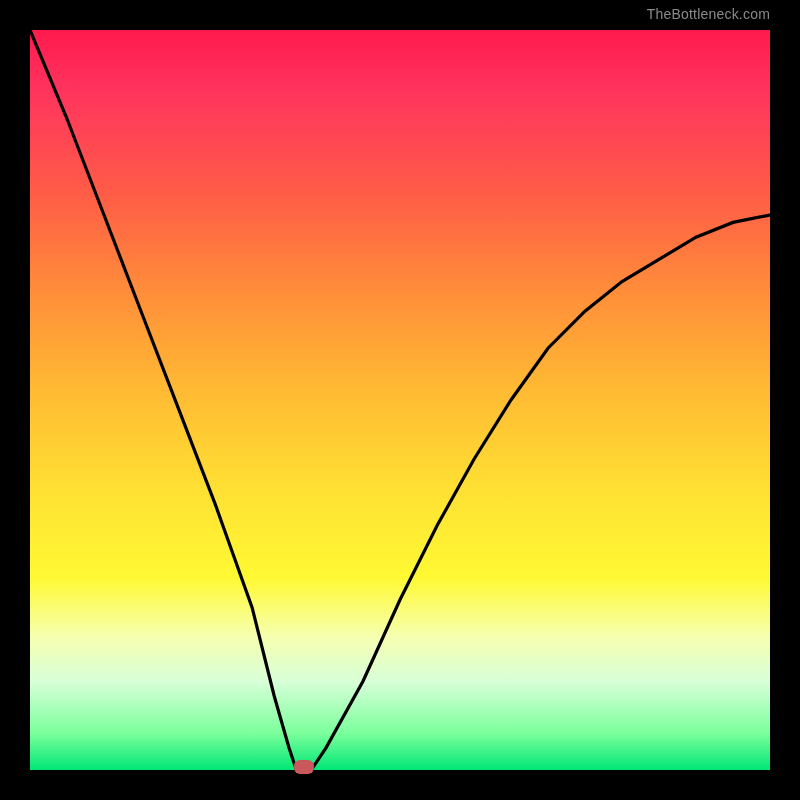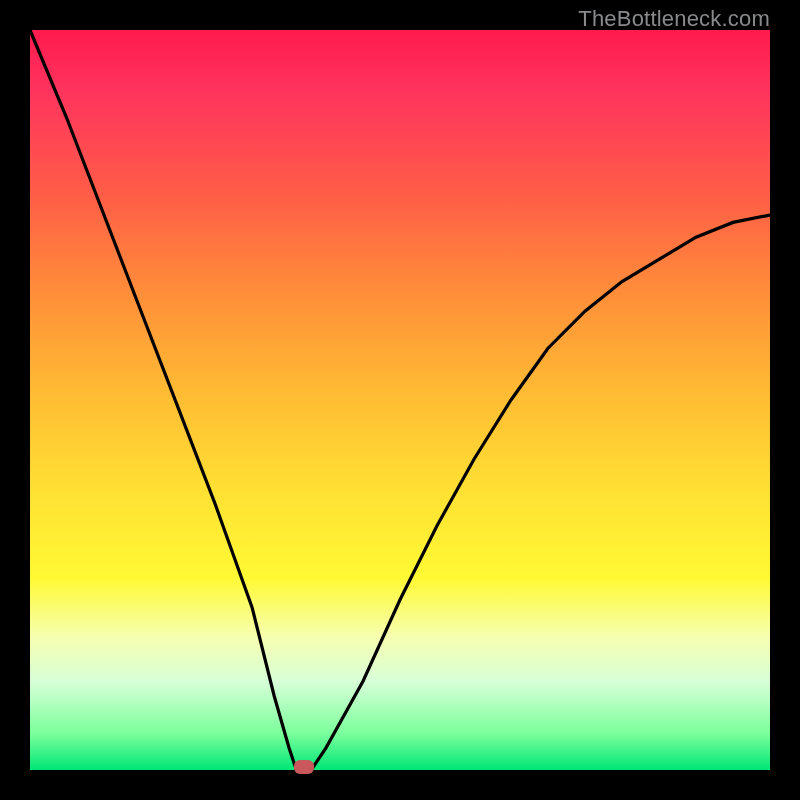--- a/index.html
+++ b/index.html
@@ -34,21 +34,21 @@
       #f6ffb0 82%,
       #d8ffd8 88%,
       #7cff9c 95%,
       #00e675 100%
     );
   }
   .watermark {
     position: absolute;
     top: 6px;
     right: 30px;
-    font-size: 22px;
+    font-size: 14px;
     color: #888a8c;
     letter-spacing: 0.2px;
     font-weight: 500;
   }
   .curve {
     position: absolute;
     left: 0;
     top: 0;
     width: 740px;
     height: 740px;

